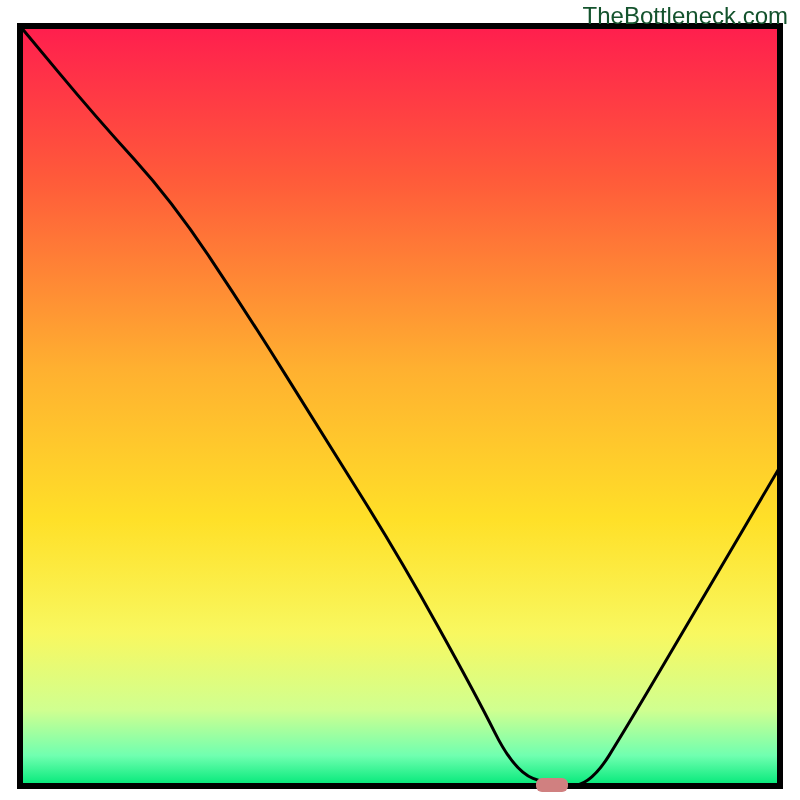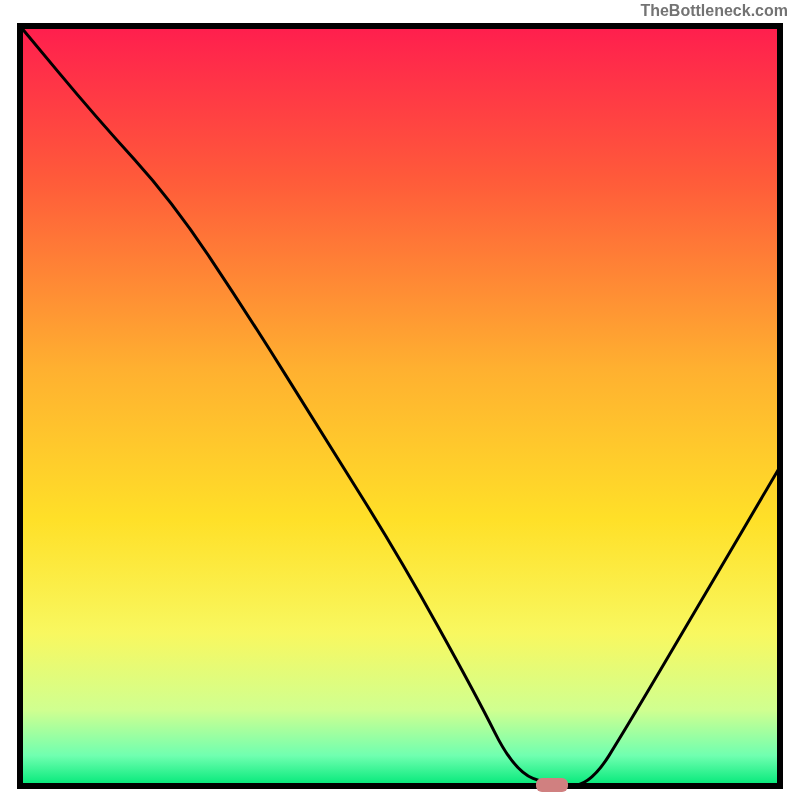--- a/index.html
+++ b/index.html
@@ -10,23 +10,23 @@
   }
   .container {
     width: 800px;
     height: 800px;
     position: relative;
   }
   .watermark {
     position: absolute;
     top: 2px;
     right: 12px;
-    color: #737373;
-    font-size: 16px;
-    font-weight: 700;
+    color: #14532d;
+    font-size: 24px;
+    font-weight: 400;
     z-index: 10;
   }
   svg {
     display: block;
   }
 </style>
 </head>
 <body>
 
 <div class="container">

